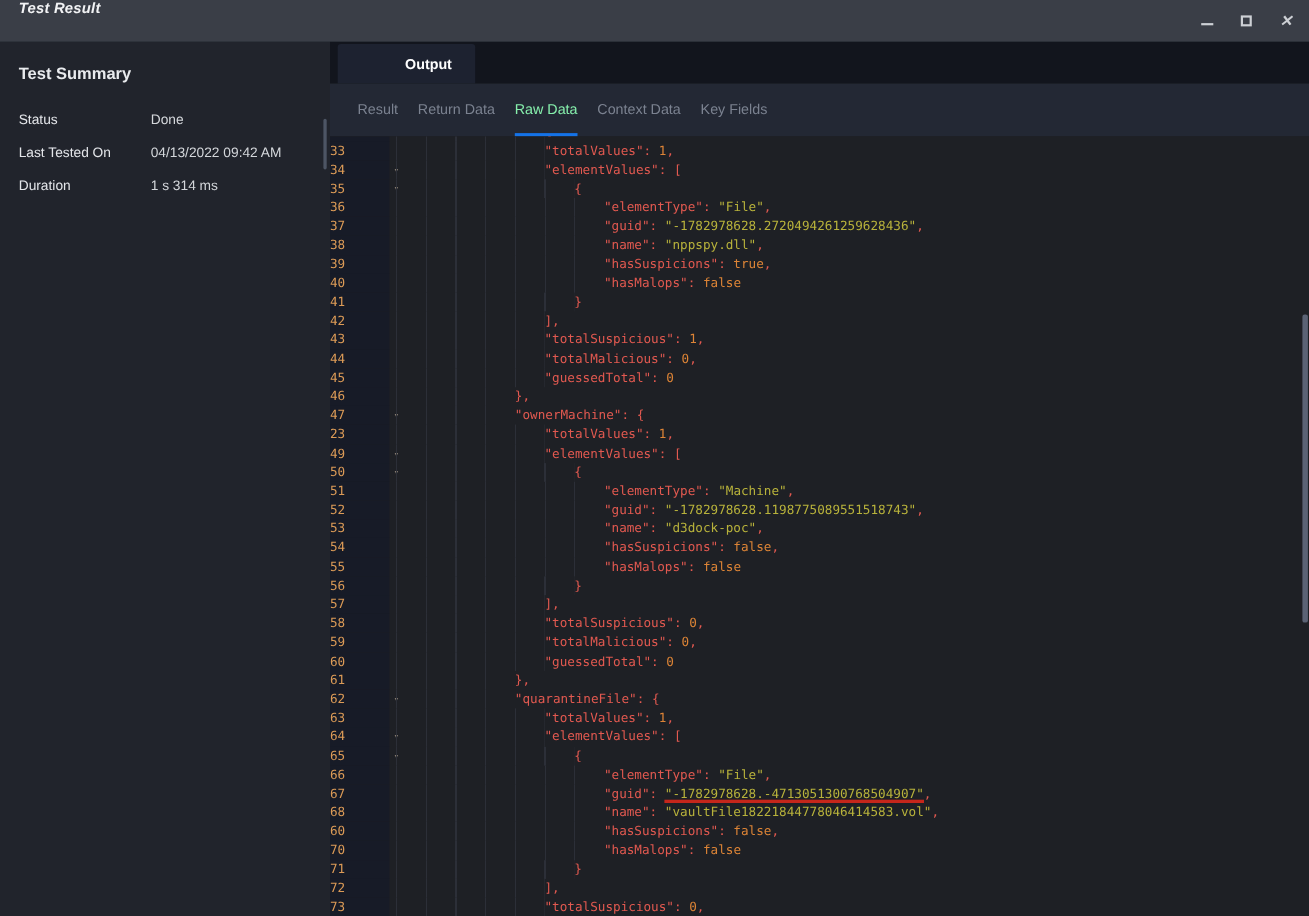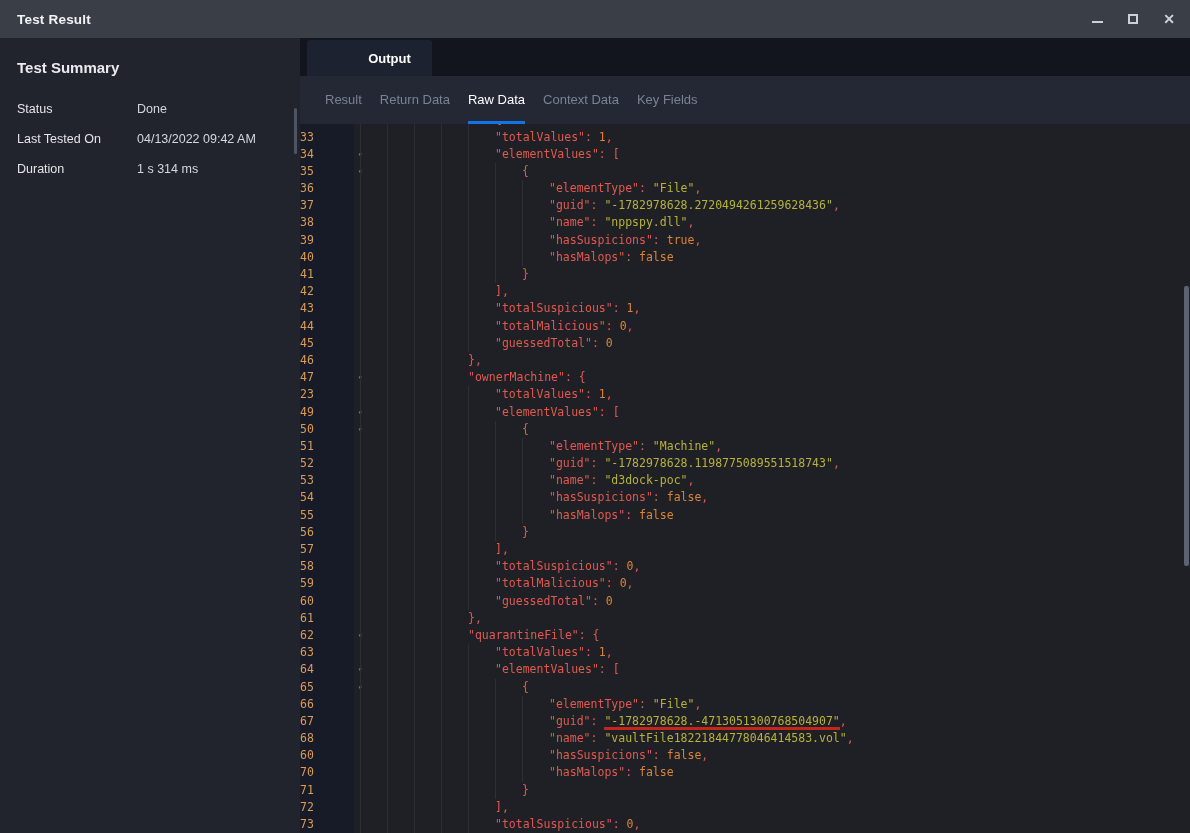--- a/index.html
+++ b/index.html
@@ -1,21 +1,21 @@
 <!DOCTYPE html>
 <html><head>
 <meta charset="utf-8">
 <style>
   * { margin:0; padding:0; box-sizing:border-box; }
   html,body { width:1190px; height:833px; overflow:hidden; background:#1e2025;
               font-family:"Liberation Sans", sans-serif; }
 
   
-  .titlebar { height:38px; background:#3a3e47; display:flex; align-items:center;
-              justify-content:space-between; padding:0 14px 0 17px; }
+  .titlebar { height:38px; background:#3a3e47; display:flex; 
+              justify-content:space-between; padding:0 14px 0 17px;font-style:italic; }
   .titlebar .title { color:#f2f3f5; font-size:13.5px; font-weight:bold; letter-spacing:.2px; }
   .win-controls { display:flex; align-items:center; gap:22px; }
   .win-btn { width:14px; height:14px; display:flex; align-items:center; justify-content:center;
              color:#cdd0d5; cursor:pointer; }
   .glyph-min { width:11px; height:2px; background:#cdd0d5; margin-top:6px; }
   .glyph-max { width:10px; height:10px; border:2px solid #cdd0d5; }
   .glyph-close { font-size:14px; font-weight:bold; line-height:1; }
 
   
   .app-body { display:flex; height:795px; }
@@ -31,21 +31,21 @@
 
   
   .main { flex:1; display:flex; flex-direction:column; min-width:0; }
   .tabstrip { height:38px; background:#12151d; display:flex; align-items:flex-end; }
   .main-tab { margin:2px 0 0 7px; width:125px; height:36px; background:#1d2230;
               border-radius:3px 3px 0 0; display:flex; align-items:center; justify-content:center;
               color:#ffffff; font-size:13px; font-weight:bold; cursor:pointer;padding-left:40px; }
   .subtabs { height:48px; background:#232834; display:flex; align-items:stretch; padding-left:16px; }
   .subtab { margin:0 9px; display:flex; align-items:center; color:#7b8290; font-size:13px;
             border-bottom:3px solid transparent; padding-top:2px; cursor:pointer; }
-  .subtab.active { color:#ffffff; border-bottom-color:#1573e8; }
+  .subtab.active { color:#86efac; border-bottom-color:#1573e8; }
 
   
   .code-area { flex:1; background:#1e2025; position:relative; overflow:hidden;
                font-family:"DejaVu Sans Mono", monospace; font-size:11.5px; }
   .code-line { display:flex; height:17.2px; line-height:17.2px; white-space:pre; }
   .gutter { width:54px; flex:none; background:#171b27; display:flex;gap:44px; }
   .ln { width:44px; text-align:right; color:#dc9b57; }
   .fold { width:10px; text-align:center; color:#8a7f74; font-size:8px; line-height:17.2px; cursor:pointer; }
   .indent { flex:none; align-self:stretch; margin-left:6px;
             background:repeating-linear-gradient(to right, #2c2f38 0 1px, transparent 1px 27px); }

